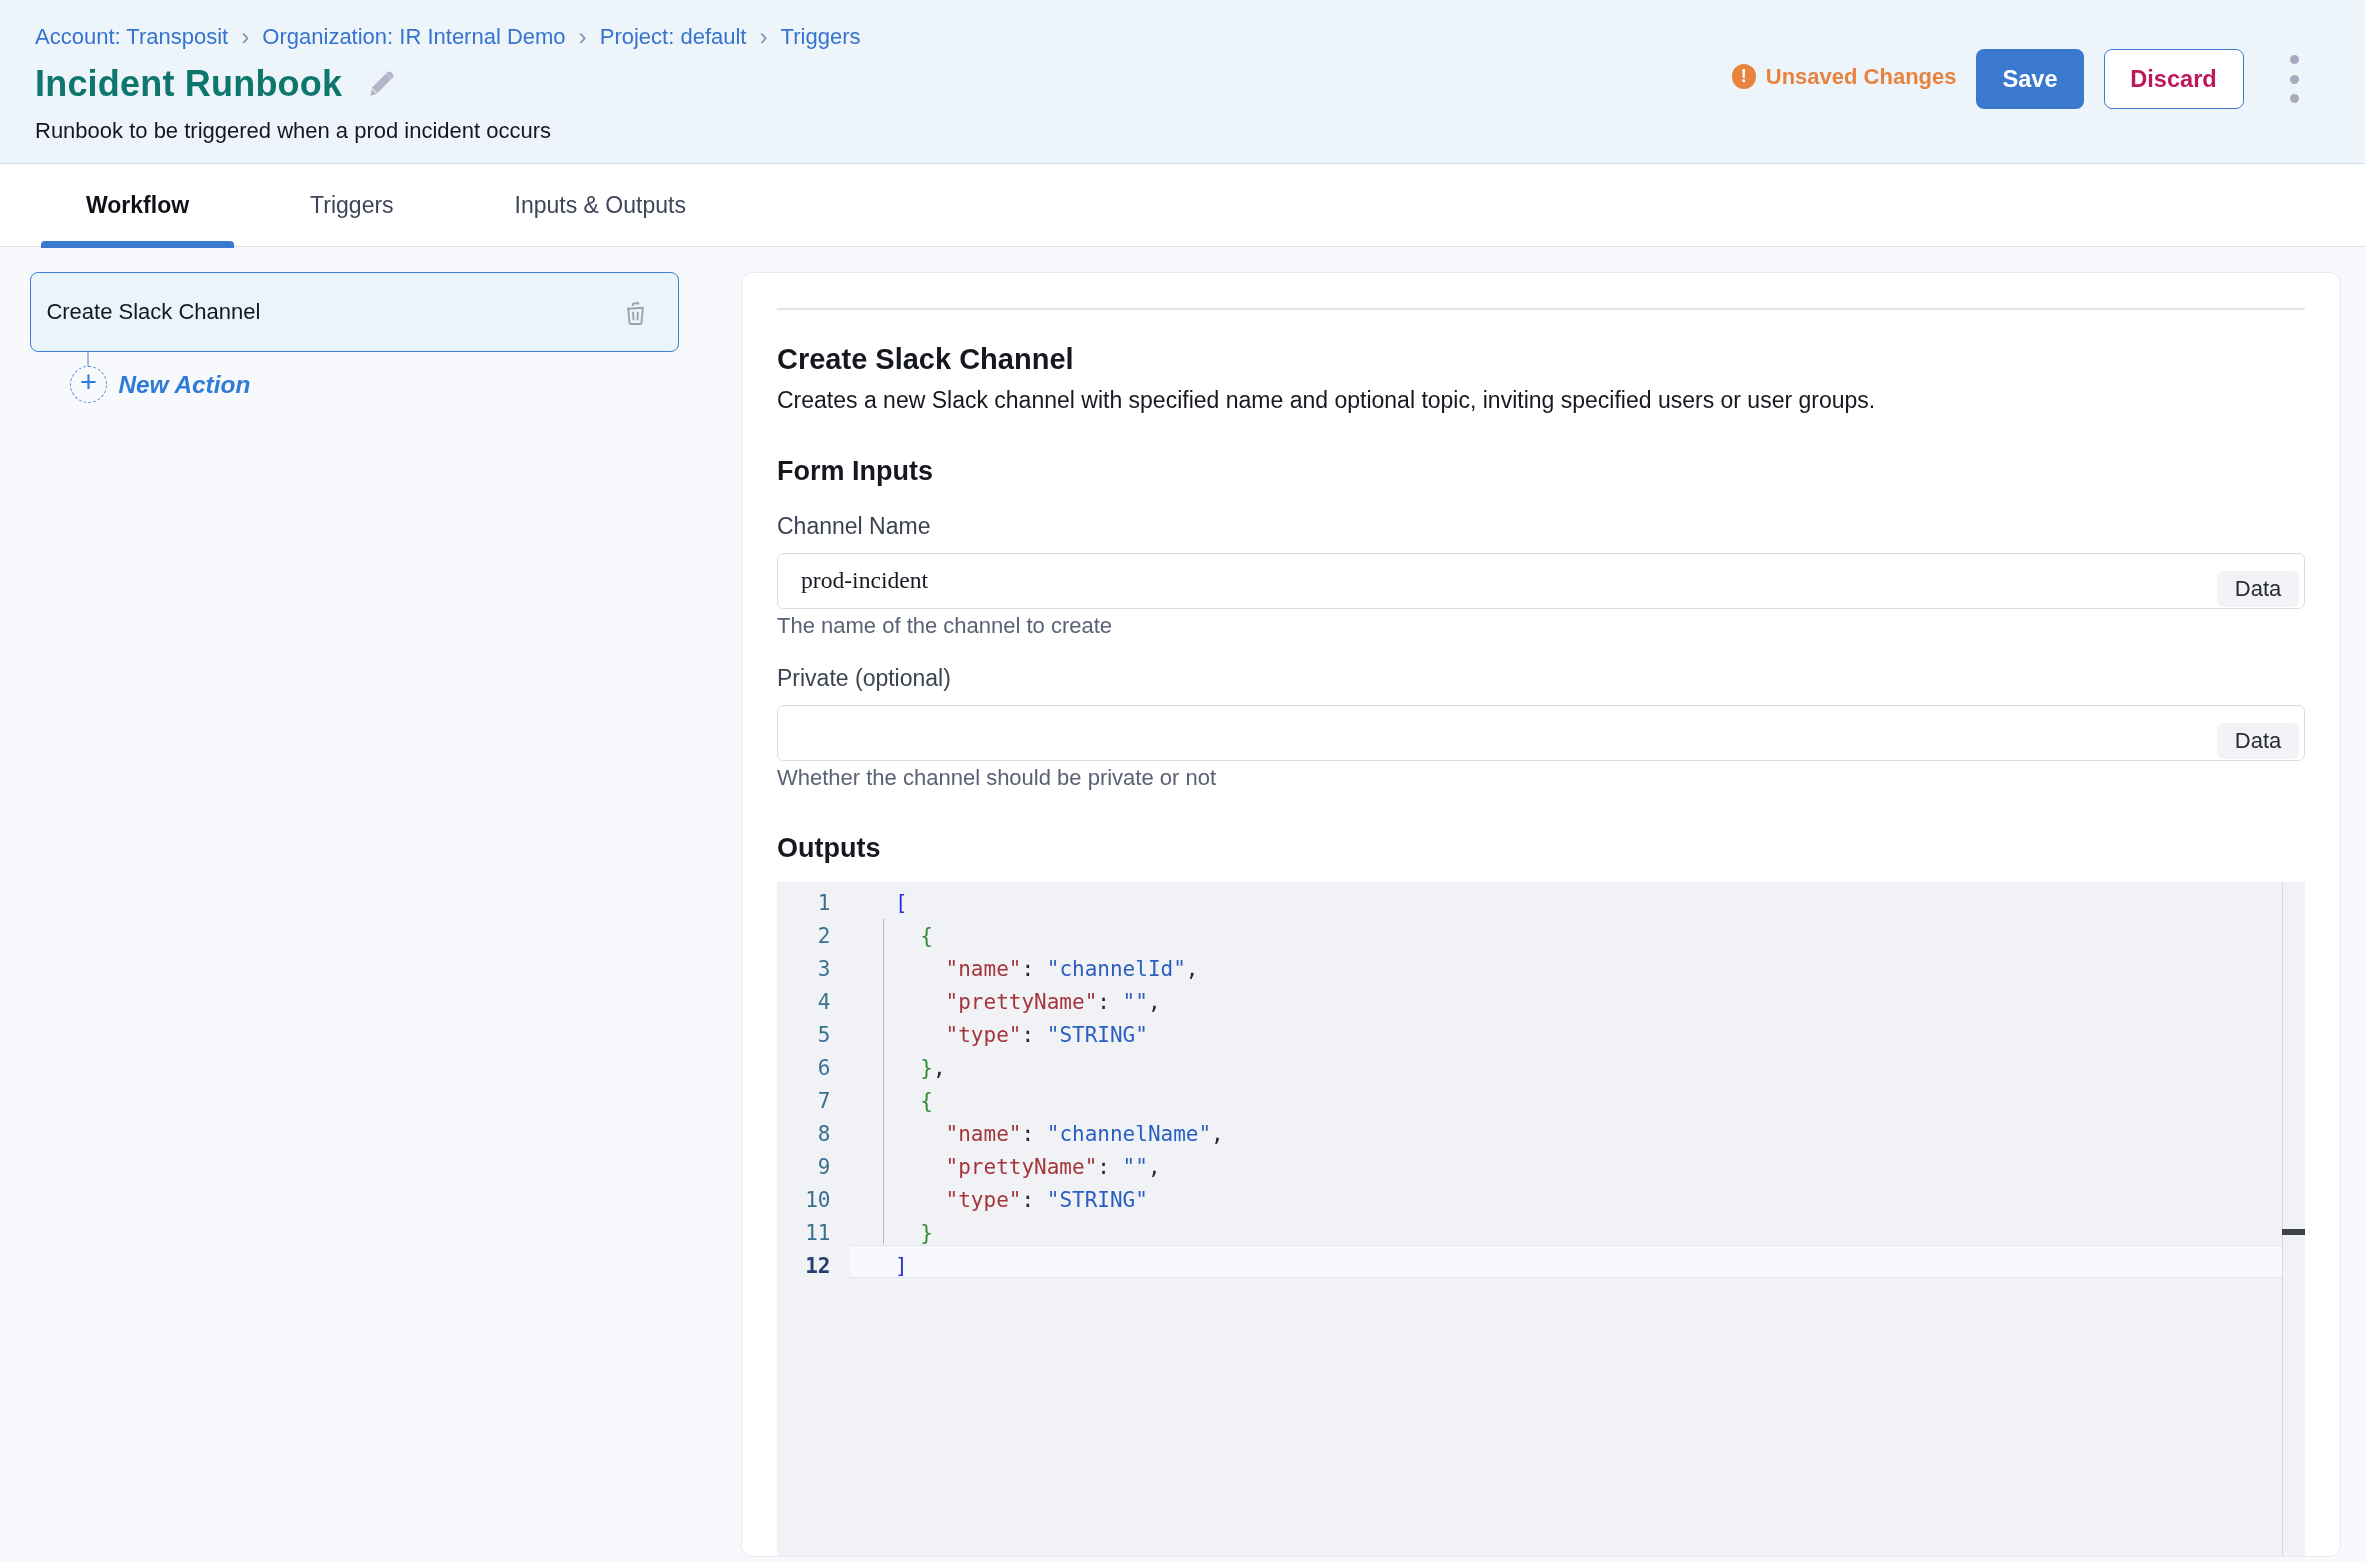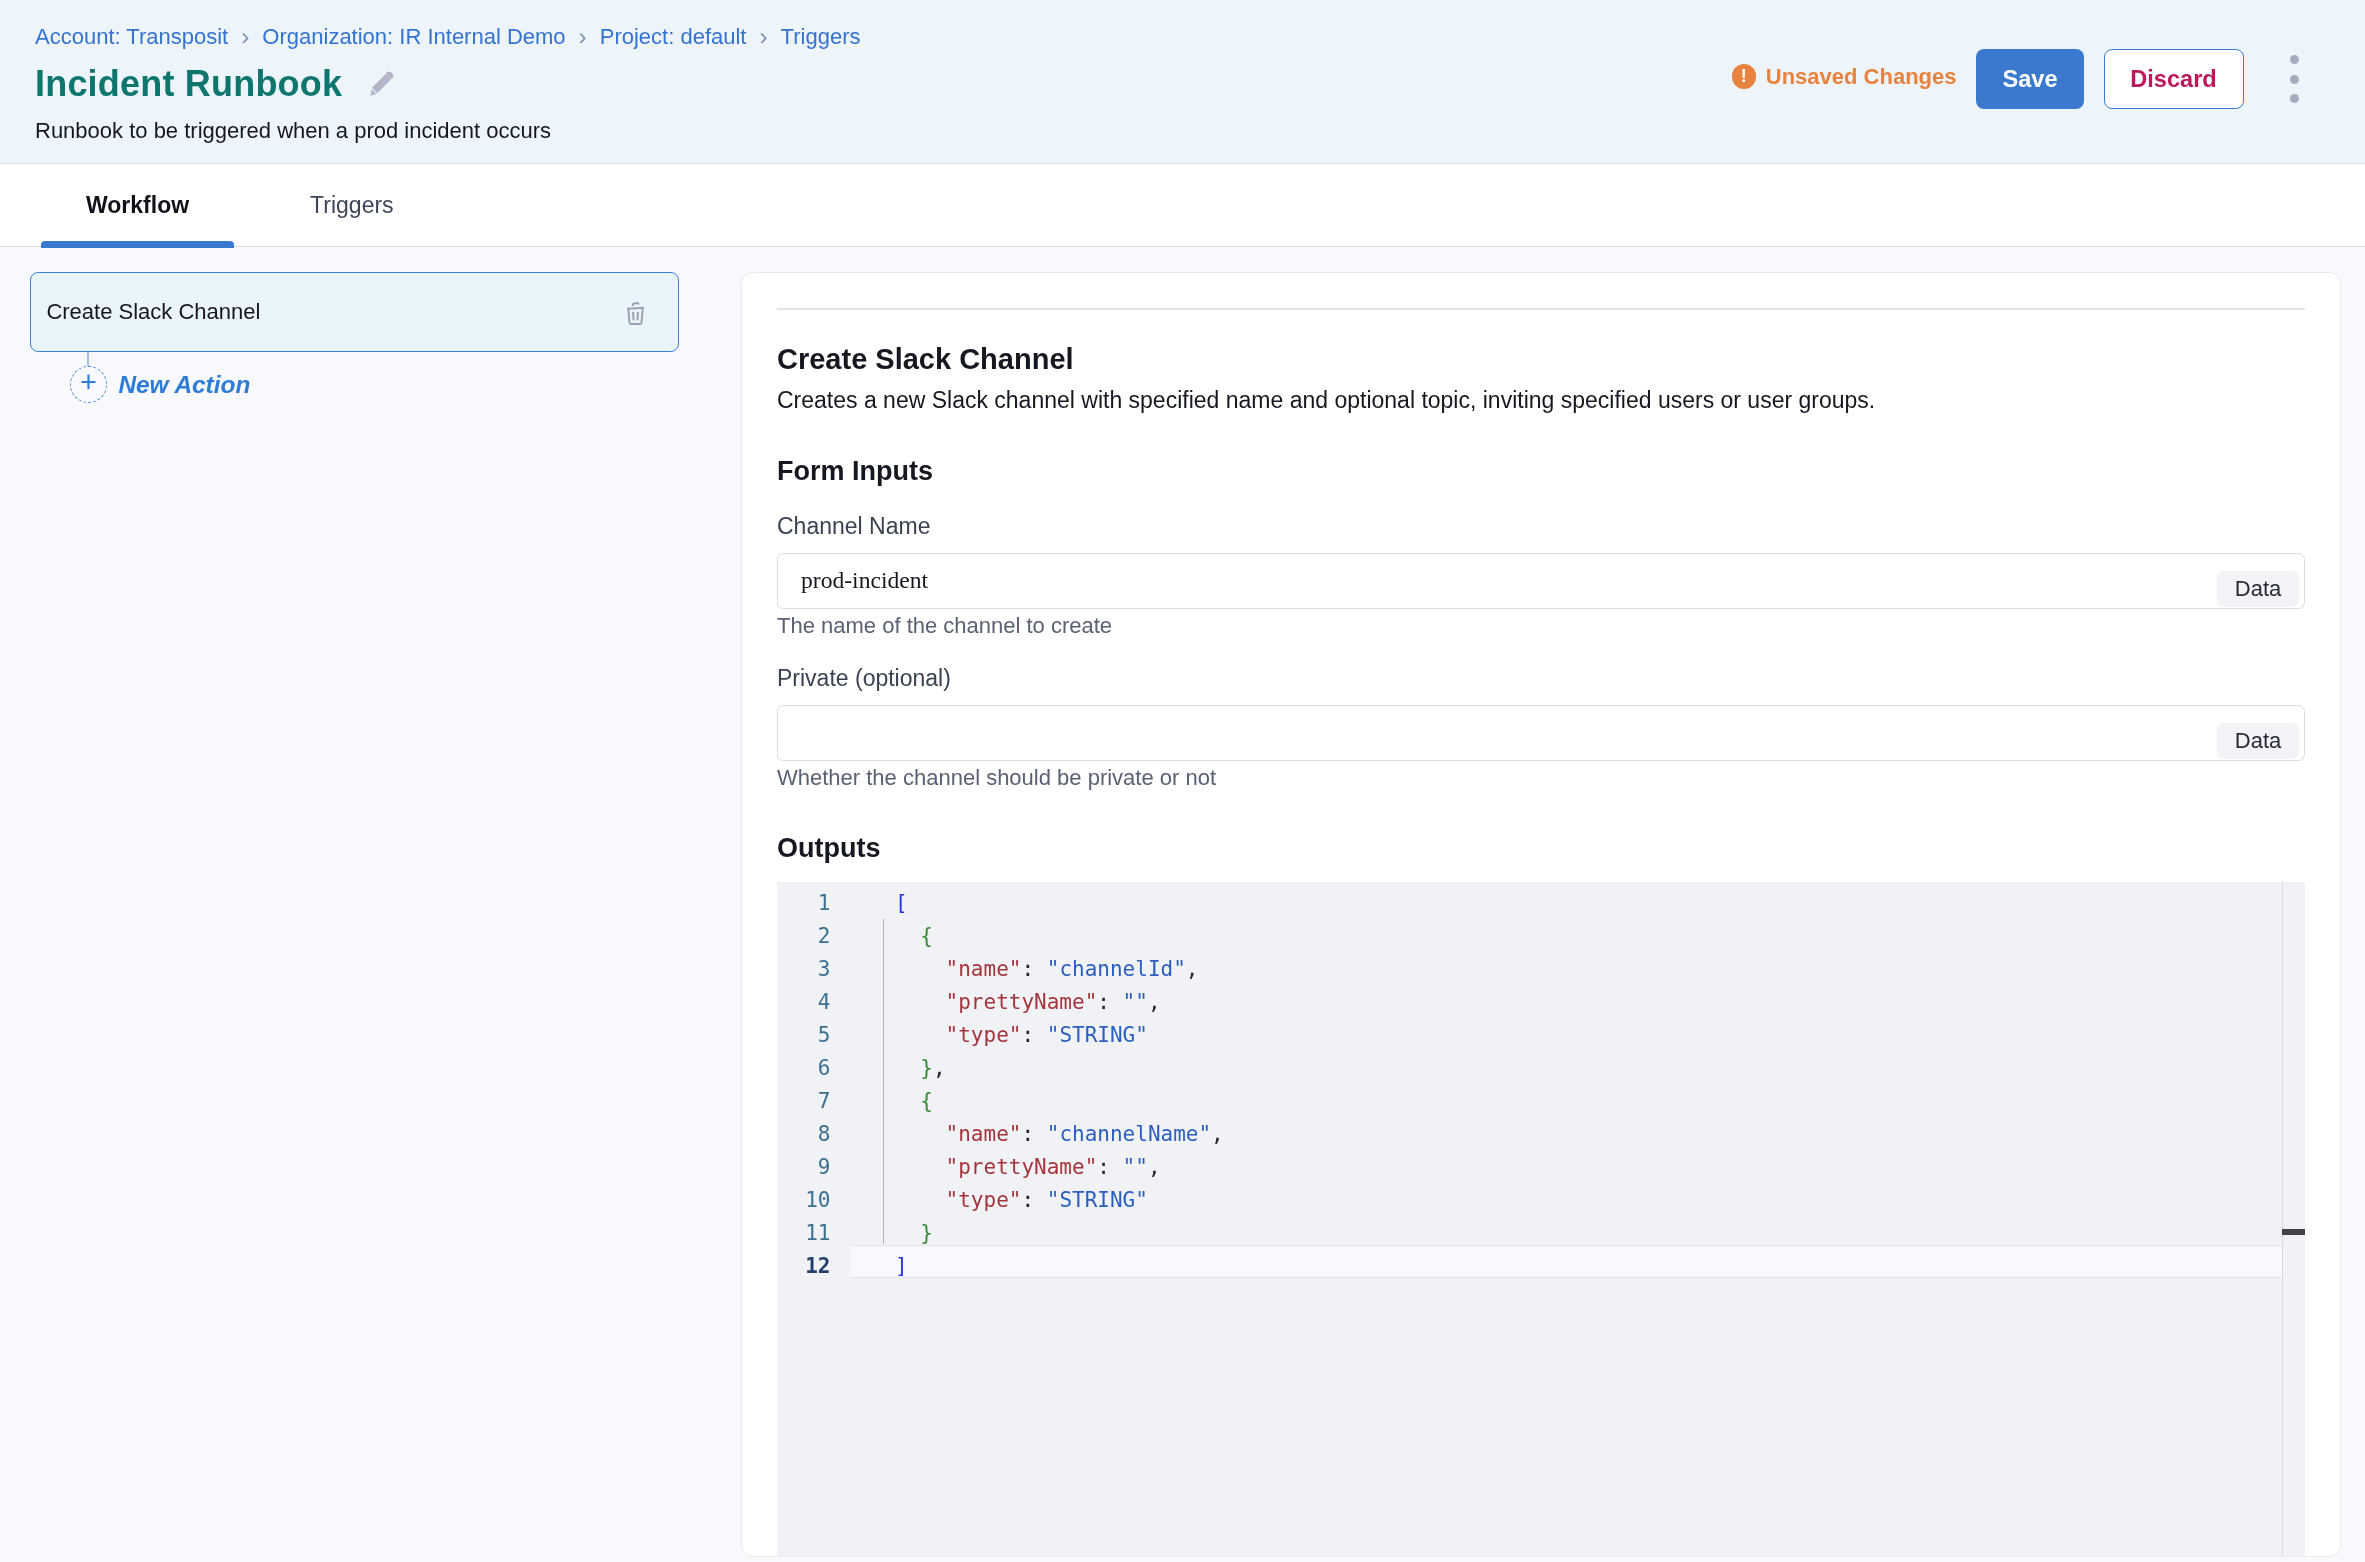--- a/index.html
+++ b/index.html
@@ -137,20 +137,21 @@
       <span class="dot"></span>
         <span class="dot"></span>
         <span class="dot"></span>
     </div>
   </div>
 </div>
 
 <div class="tabbar" id="tabbar">
     <div class="tab active">Workflow</div>
     <div class="tab">Triggers</div>
+    <div class="tab">Inputs &amp; Outputs</div>
   </div>
 
 <div class="content">
 
   <div class="left-panel">
     <div class="action-card">
       <span class="action-card-label">Create Slack Channel</span>
       <span class="trash-icon">
         <svg viewBox="0 0 24 24" width="29" height="33" fill="none" stroke="#9ba1ae" stroke-width="1.6">
           <path d="M6 8.5 L7 20.5 Q7.1 21.5 8.1 21.5 L15.9 21.5 Q16.9 21.5 17 20.5 L18 8.5"></path>

